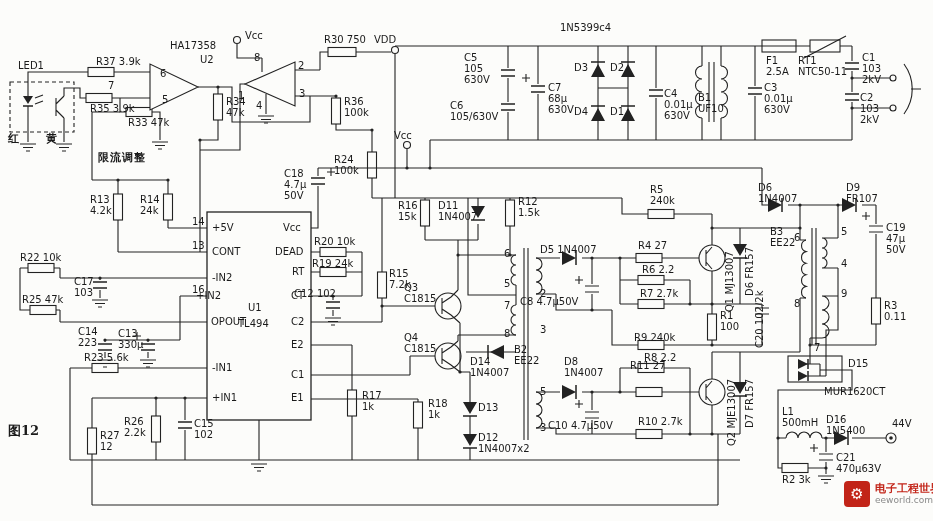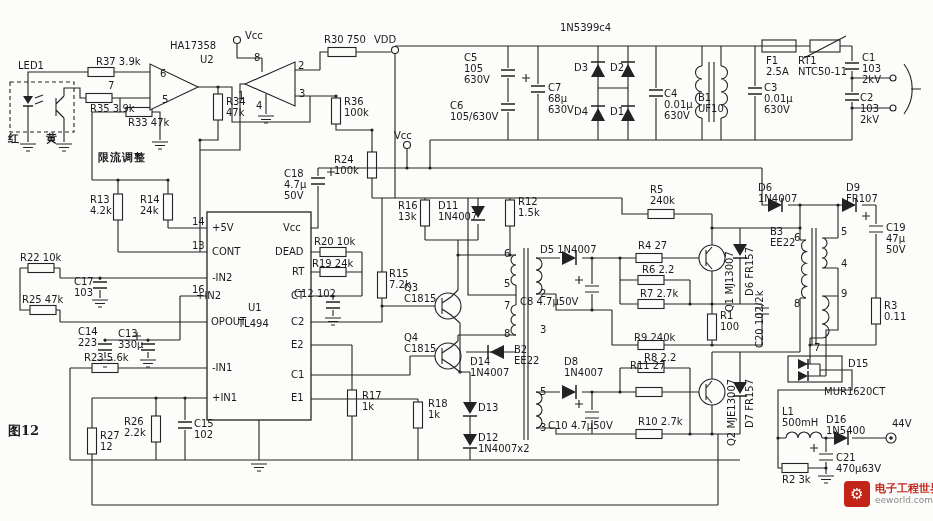--- a/index.html
+++ b/index.html
@@ -314,21 +314,21 @@
 <span class="L" style="left:291px;top:369px">C1</span>
 <span class="L" style="left:291px;top:392px">E1</span>
 <span class="L" style="left:248px;top:302px">U1</span>
 <span class="L" style="left:238px;top:318px">TL494</span>
 <span class="L" style="left:314px;top:236px">R20 10k</span>
 <span class="L" style="left:312px;top:258px">R19 24k</span>
 <span class="L" style="left:294px;top:288px">C12 102</span>
 <span class="L" style="left:389px;top:268px">R15
 7.2k</span>
 <span class="L" style="left:398px;top:200px">R16
-13k</span>
+15k</span>
 <span class="L" style="left:438px;top:200px">D11
 1N4007</span>
 <span class="L" style="left:518px;top:196px">R12
 1.5k</span>
 <span class="L" style="left:404px;top:282px">Q3
 C1815</span>
 <span class="L" style="left:404px;top:332px">Q4
 C1815</span>
 <span class="L" style="left:514px;top:344px">B2
 EE22</span>

